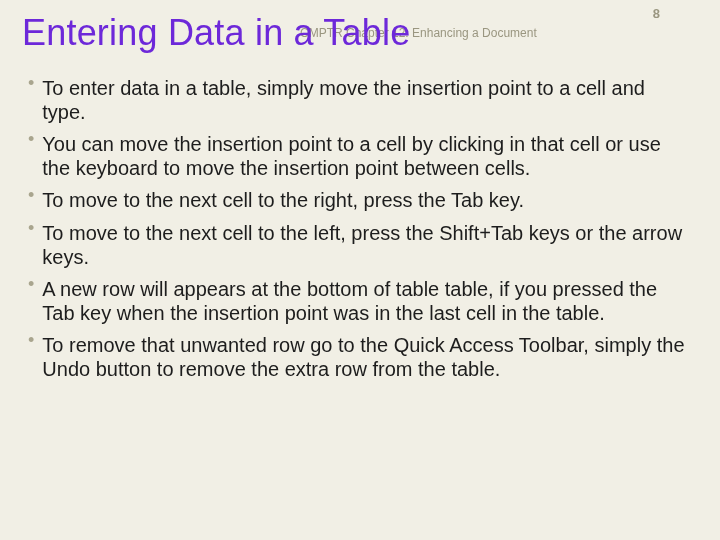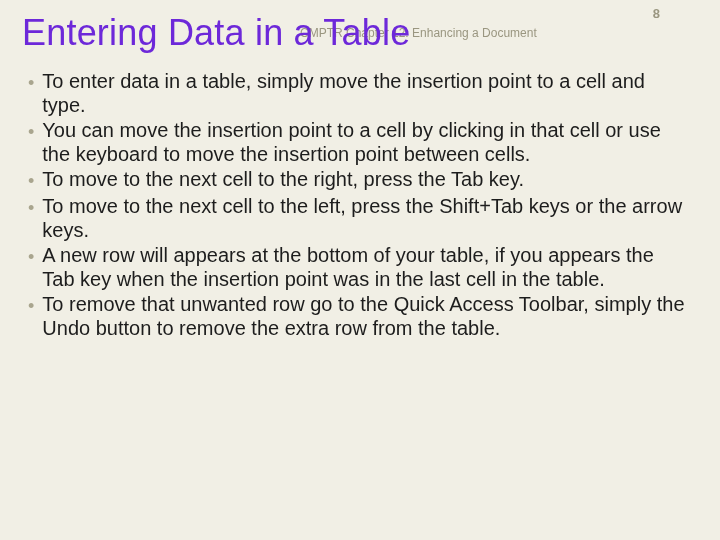--- a/index.html
+++ b/index.html
@@ -71,20 +71,21 @@
   .dot {
     color: #a9a58e;
     font-size: 18px;
     line-height: 1.2;
     margin-right: 8px;
     margin-top: 3px;
     flex: 0 0 auto;
   }
   .txt {
     flex: 1 1 auto;
+    margin-top: 7px;
   }
 </style>
 </head>
 <body>
 
 <div class="slide">
 
   <div class="header-bar">
     <div class="chapter">CMPTR Chapter 12: Enhancing a Document</div>
     <div class="pagenum">8</div>
@@ -109,21 +110,21 @@
       <span class="txt">To move to the next cell to the right, press the Tab key.</span>
     </div>
 
     <div class="item">
       <span class="dot">•</span>
       <span class="txt">To move to the next cell to the left, press the Shift+Tab keys or the arrow keys.</span>
     </div>
 
     <div class="item">
       <span class="dot">•</span>
-      <span class="txt">A new row will appears at the bottom of your table, if you appears the Tab key when the insertion point was in the last cell in the table.</span>
+      <span class="txt">A new row will appears at the bottom of table table, if you pressed the Tab key when the insertion point was in the last cell in the table.</span>
     </div>
 
     <div class="item">
       <span class="dot">•</span>
       <span class="txt">To remove that unwanted row go to the Quick Access Toolbar, simply the Undo button  to remove the extra row from the table.</span>
     </div>
 
   </div>
 
 </div>

